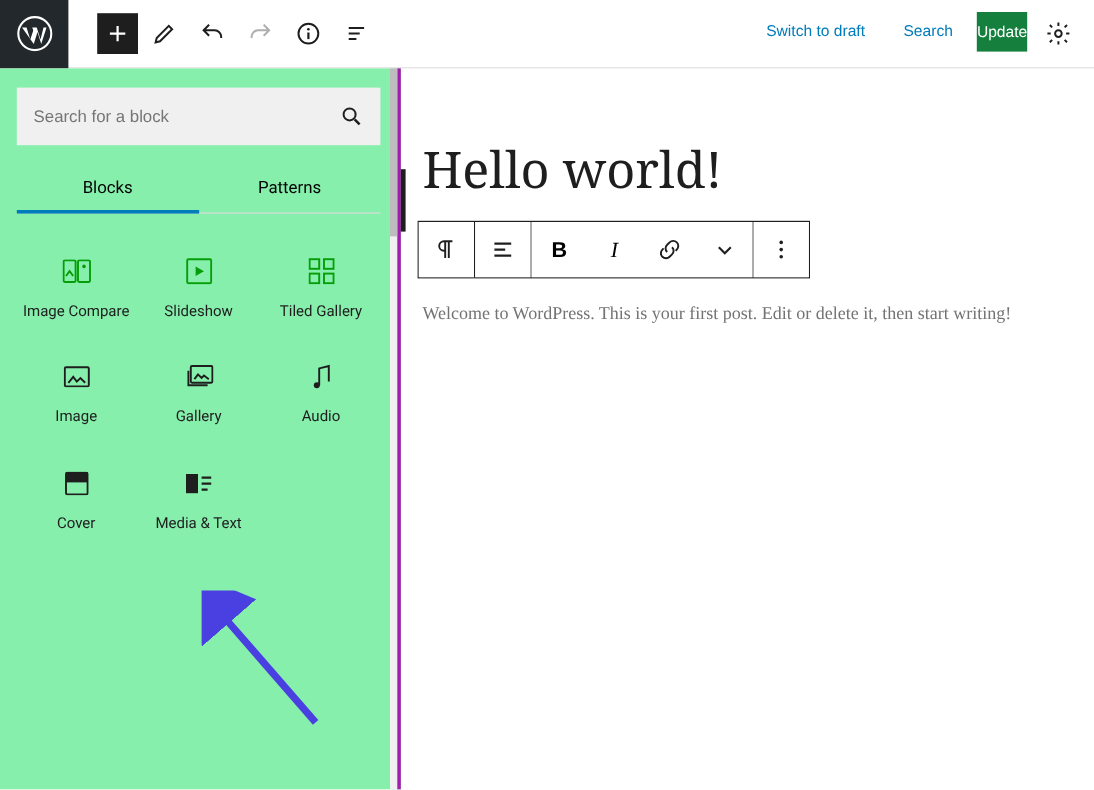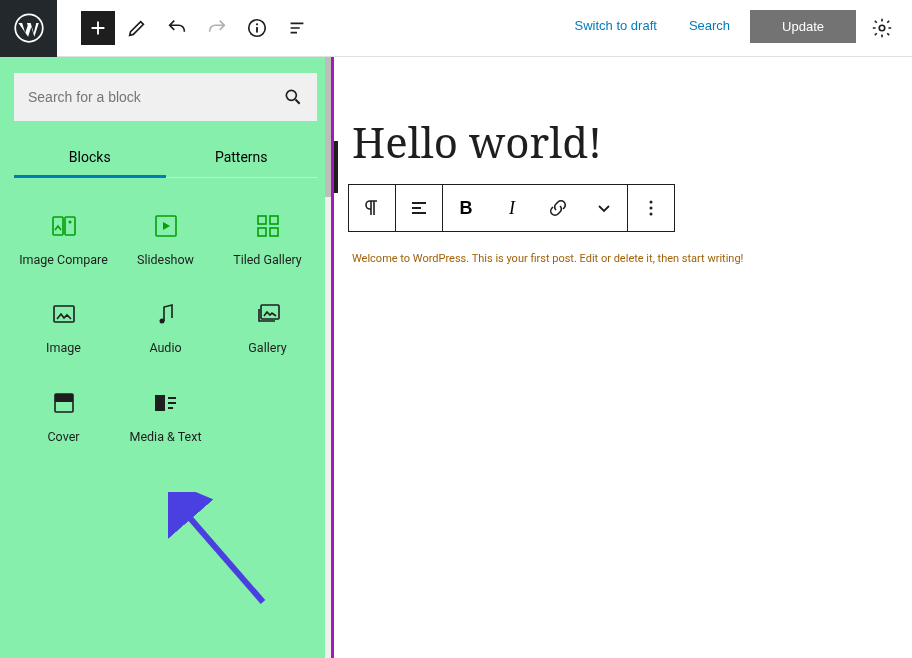--- a/index.html
+++ b/index.html
@@ -7,21 +7,21 @@
     
     .topbar { height: 57px; display: flex; align-items: center; border-bottom: 1px solid #e0e0e0; }
     .wp-logo { width: 57px; height: 57px; background: #23282d; display: flex; align-items: center; justify-content: center; }
     .wp-logo svg { width: 30px; height: 30px; }
     .toolbar-left { display: flex; align-items: center; gap: 4px; padding-left: 24px; }
     .add-btn { width: 34px; height: 34px; background: #1e1e1e; display: flex; align-items: center; justify-content: center; cursor: pointer; }
     .icon-btn { width: 36px; height: 36px; display: flex; align-items: center; justify-content: center; cursor: pointer; background: transparent; border: none; }
     .icon-btn.disabled { opacity: 0.35; }
     .toolbar-right { margin-left: auto; display: flex; align-items: flex-start; gap: 8px; padding-right: 12px; }
     .link-btn { color: #007cba; font-size: 13px; padding: 8px 12px; cursor: pointer; background: none; border: none; }
-    .update-btn { background: #737373; color: #fff; border: none; padding: 9px 32px; font-size: 13px; cursor: pointer; }
+    .update-btn { background: #15803d; color: #fff; border: none; padding: 9px 0; font-size: 13px; cursor: pointer; }
     
     .main { display: flex; height: 601px; }
     
     .sidebar { width: 334px; background: #86efac; position: relative; border-right: 3px solid #a21caf; display: flex; flex-direction: column; }
     .sidebar-inner { padding: 16px 14px 0 14px; flex: 1; overflow-y: auto; }
     .search-box { background: #f0f0f0; height: 48px; display: flex; align-items: center; padding: 0 14px; margin-bottom: 16px; }
     .search-box input { flex: 1; border: none; background: transparent; font-size: 14px; outline: none; }
     .tabs { display: flex; border-bottom: 1px solid #ddd; margin-bottom: 24px; }
     .tab { flex: 1; text-align: center; padding: 12px 0; font-size: 14px; cursor: pointer; position: relative; }
     .tab.active::after { content:""; position:absolute; left:0; right:0; bottom:-1px; height:3px; background:#007cba; }
@@ -35,21 +35,21 @@
     .scrollbar-fake { position: absolute; right: 0; top: 0; width: 6px; height: 100%; background: #f0f0f0; }
     .scrollbar-thumb { position: absolute; right: 0; top: 0; width: 6px; height: 140px; background: #bdbdbd; }
     
     .editor { flex: 1; padding: 56px 10px 10px 14px; position: relative; }
     .title { font-family: "Noto Serif", Georgia, serif; font-size: 42px; font-weight: 400; color: #1e1e1e; margin-bottom: 14px; padding-left: 4px; }
     .title-selector { position: absolute; left: 0; top: 84px; width: 4px; height: 52px; background: #1e1e1e; }
     .block-toolbar { display: inline-flex; border: 1px solid #1e1e1e; background: #fff; margin-bottom: 18px; height: 48px; }
     .bt-group { display: flex; border-right: 1px solid #1e1e1e; }
     .bt-group:last-child { border-right: none; }
     .bt-btn { width: 46px; height: 46px; display: flex; align-items: center; justify-content: center; cursor: pointer; background: #fff; border: none; }
-    .paragraph { font-size: 11px; color: #a16207; line-height: 1.6; padding-left: 4px; }
+    .paragraph { font-size: 15px; color: #737373; line-height: 1.6; padding-left: 4px; font-family: Liberation Serif, serif; }
     
     .arrow { position: absolute; left: 168px; top: 492px; pointer-events: none; z-index: 50; }
   </style>
 </head>
 <body>
 
 <div class="topbar">
   <div class="wp-logo">
     <svg viewBox="0 0 24 24">
         <circle cx="12" cy="12" r="11" fill="none" stroke="#fff" stroke-width="1.4"></circle>
@@ -158,37 +158,37 @@
             <svg width="22" height="18" viewBox="0 0 22 18">
                 <rect x="1" y="1" width="20" height="16" rx="1" fill="none" stroke="#1e1e1e" stroke-width="1.6"></rect>
                 <path d="M4 14l4-5 3 4 3-3 4 4" fill="none" stroke="#1e1e1e" stroke-width="1.6"></path>
               </svg>
           </div>
           <div class="label">Image</div>
         </div>
 
         <div class="block-item">
           <div class="icon">
-            <svg width="18" height="22" viewBox="0 0 18 22">
-                <path d="M7 18V4l8-2v13" fill="none" stroke="#1e1e1e" stroke-width="1.6"></path>
-                <circle cx="5" cy="18" r="2.5" fill="#1e1e1e"></circle>
-              </svg>
-          </div>
-          <div class="label">Audio</div>
-        </div>
-
-        <div class="block-item">
-          <div class="icon">
             <svg width="24" height="20" viewBox="0 0 24 20">
                 <rect x="5" y="1" width="18" height="14" rx="1" fill="none" stroke="#1e1e1e" stroke-width="1.6"></rect>
                 <path d="M8 12l3-4 3 3 2-2 4 3" fill="none" stroke="#1e1e1e" stroke-width="1.6"></path>
                 <path d="M3 5v12h16" fill="none" stroke="#1e1e1e" stroke-width="1.6"></path>
               </svg>
           </div>
           <div class="label">Gallery</div>
+        </div>
+
+        <div class="block-item">
+          <div class="icon">
+            <svg width="18" height="22" viewBox="0 0 18 22">
+                <path d="M7 18V4l8-2v13" fill="none" stroke="#1e1e1e" stroke-width="1.6"></path>
+                <circle cx="5" cy="18" r="2.5" fill="#1e1e1e"></circle>
+              </svg>
+          </div>
+          <div class="label">Audio</div>
         </div>
 
         <div class="block-item">
           <div class="icon">
             <svg width="20" height="20" viewBox="0 0 20 20">
                 <rect x="1" y="1" width="18" height="18" rx="1" fill="none" stroke="#1e1e1e" stroke-width="1.6"></rect>
                 <rect x="1" y="1" width="18" height="8" fill="#1e1e1e"></rect>
               </svg>
           </div>
           <div class="label">Cover</div>

